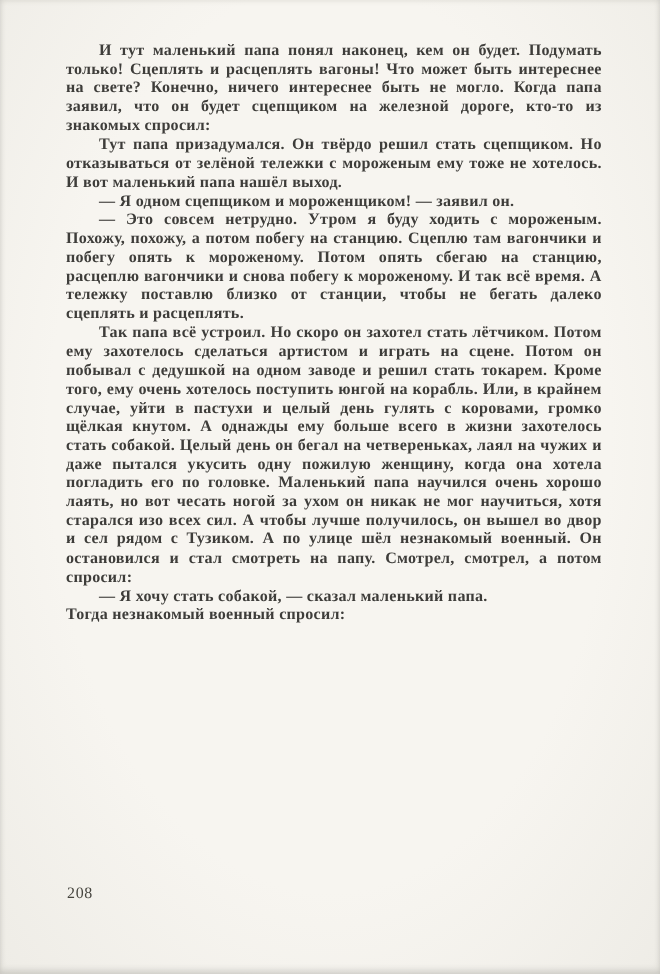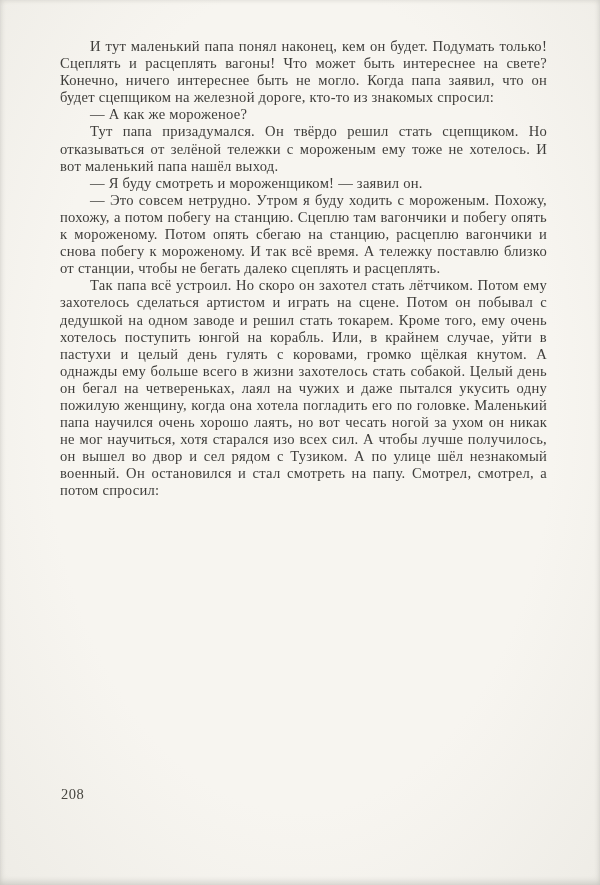--- a/index.html
+++ b/index.html
@@ -31,39 +31,41 @@
     color: #3e3d3a;
     font-size: 14.6px;
     line-height: 17.1px;
     text-align: justify;
     letter-spacing: 0.25px;
   }
   .text-block p {
     margin: 0;
     padding: 0;
     text-indent: 30px;
+    font-weight: bold;
   }
   .text-block p.no-indent {
     text-indent: 0;
   }
   .page-number {
     position: absolute;
     left: 61px;
-    top: 786px;
+    top: 804px;
     font-size: 14.5px;
     color: #46453f;
     letter-spacing: 0.5px;
   }
 </style>
 </head>
 <body>
 
 <div class="scan-page">
   <div class="text-block">
       <p>И тут маленький папа понял наконец, кем он будет. Подумать только! Сцеплять и расцеплять вагоны! Что может быть интереснее на свете? Конечно, ничего интереснее быть не могло. Когда папа заявил, что он будет сцепщиком на железной дороге, кто-то из знакомых спросил:</p>
-      <p>— А как же мороженое?</p>
       <p>Тут папа призадумался. Он твёрдо решил стать сцепщиком. Но отказываться от зелёной тележки с мороженым ему тоже не хотелось. И вот маленький папа нашёл выход.</p>
-      <p>— Я буду смотреть и мороженщиком! — заявил он.</p>
+      <p>— Я одном сцепщиком и мороженщиком! — заявил он.</p>
       <p>— Это совсем нетрудно. Утром я буду ходить с мороженым. Похожу, похожу, а потом побегу на станцию. Сцеплю там вагончики и побегу опять к мороженому. Потом опять сбегаю на станцию, расцеплю вагончики и снова побегу к мороженому. И так всё время. А тележку поставлю близко от станции, чтобы не бегать далеко сцеплять и расцеплять.</p>
       <p>Так папа всё устроил. Но скоро он захотел стать лётчиком. Потом ему захотелось сделаться артистом и играть на сцене. Потом он побывал с дедушкой на одном заводе и решил стать токарем. Кроме того, ему очень хотелось поступить юнгой на корабль. Или, в крайнем случае, уйти в пастухи и целый день гулять с коровами, громко щёлкая кнутом. А однажды ему больше всего в жизни захотелось стать собакой. Целый день он бегал на четвереньках, лаял на чужих и даже пытался укусить одну пожилую женщину, когда она хотела погладить его по головке. Маленький папа научился очень хорошо лаять, но вот чесать ногой за ухом он никак не мог научиться, хотя старался изо всех сил. А чтобы лучше получилось, он вышел во двор и сел рядом с Тузиком. А по улице шёл незнакомый военный. Он остановился и стал смотреть на папу. Смотрел, смотрел, а потом спросил:</p>
+      <p>— Я хочу стать собакой, — сказал маленький папа.</p>
+      <p class="no-indent">Тогда незнакомый военный спросил:</p>
     </div>
   <div class="page-number">208</div>
 </div>
 
 </body></html>

